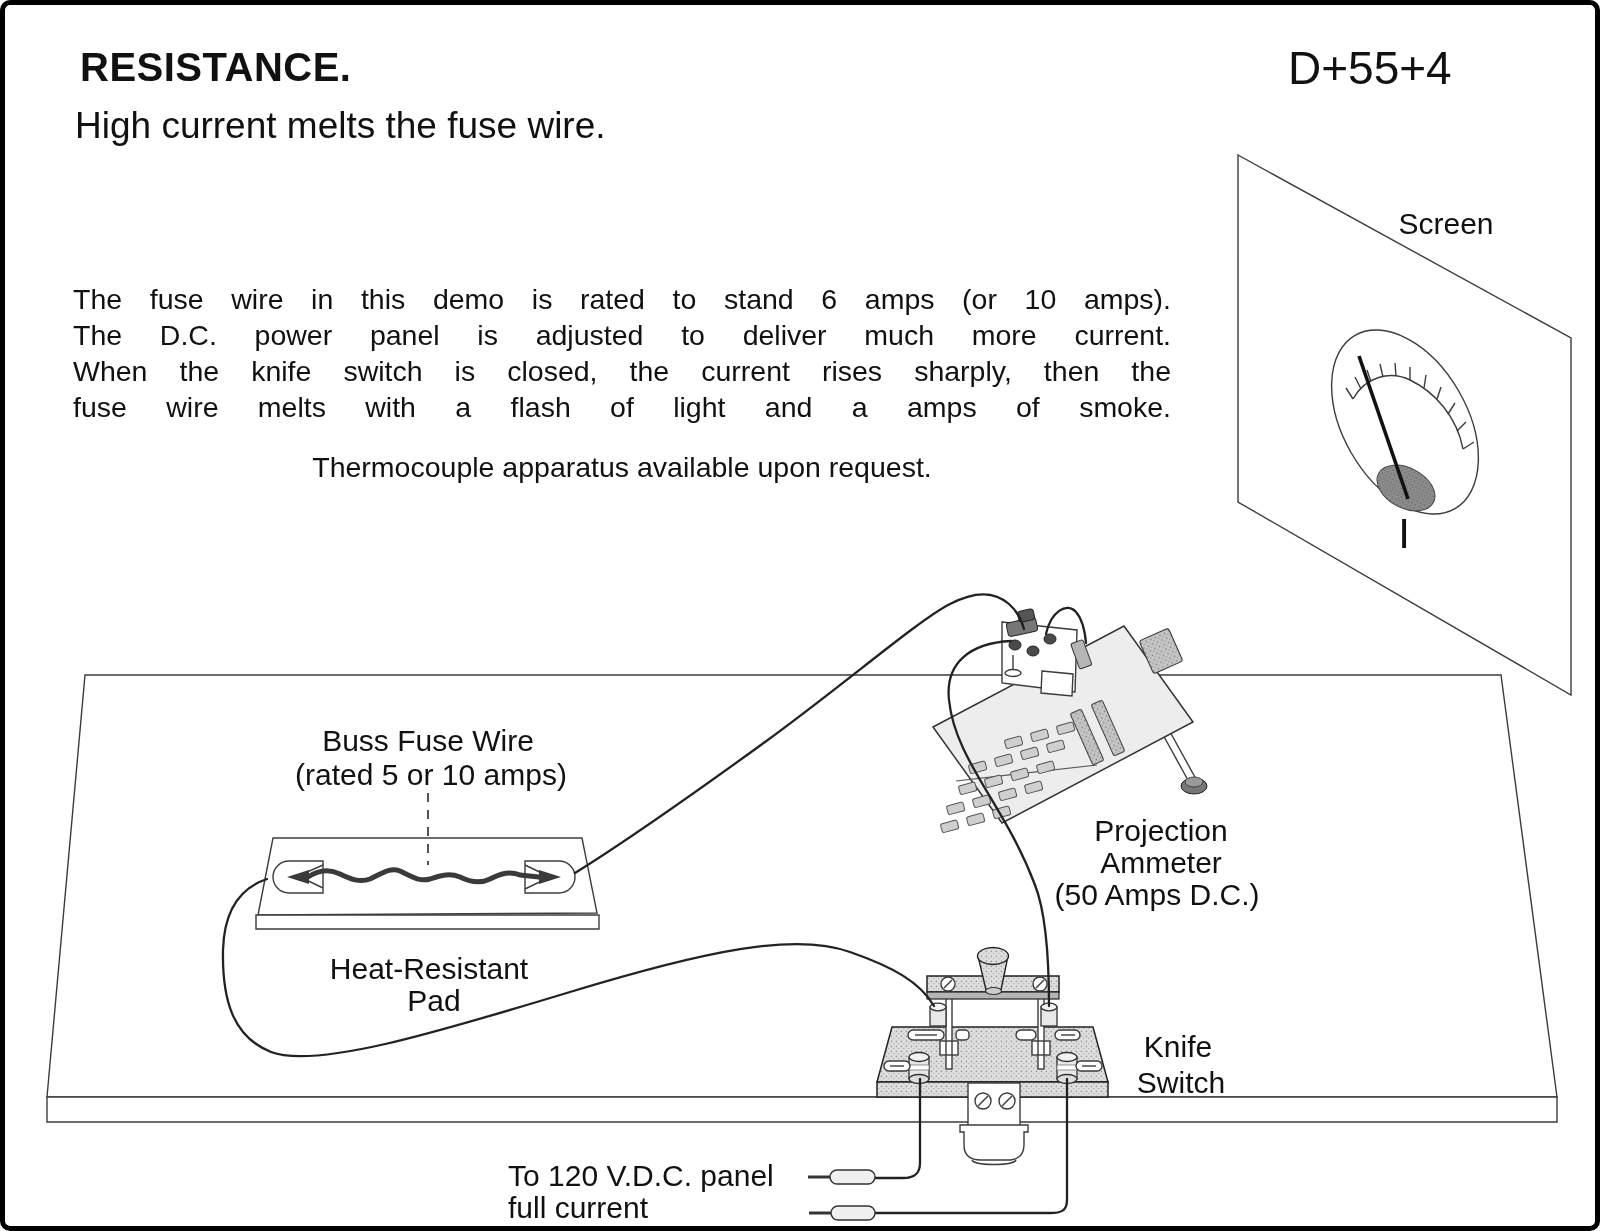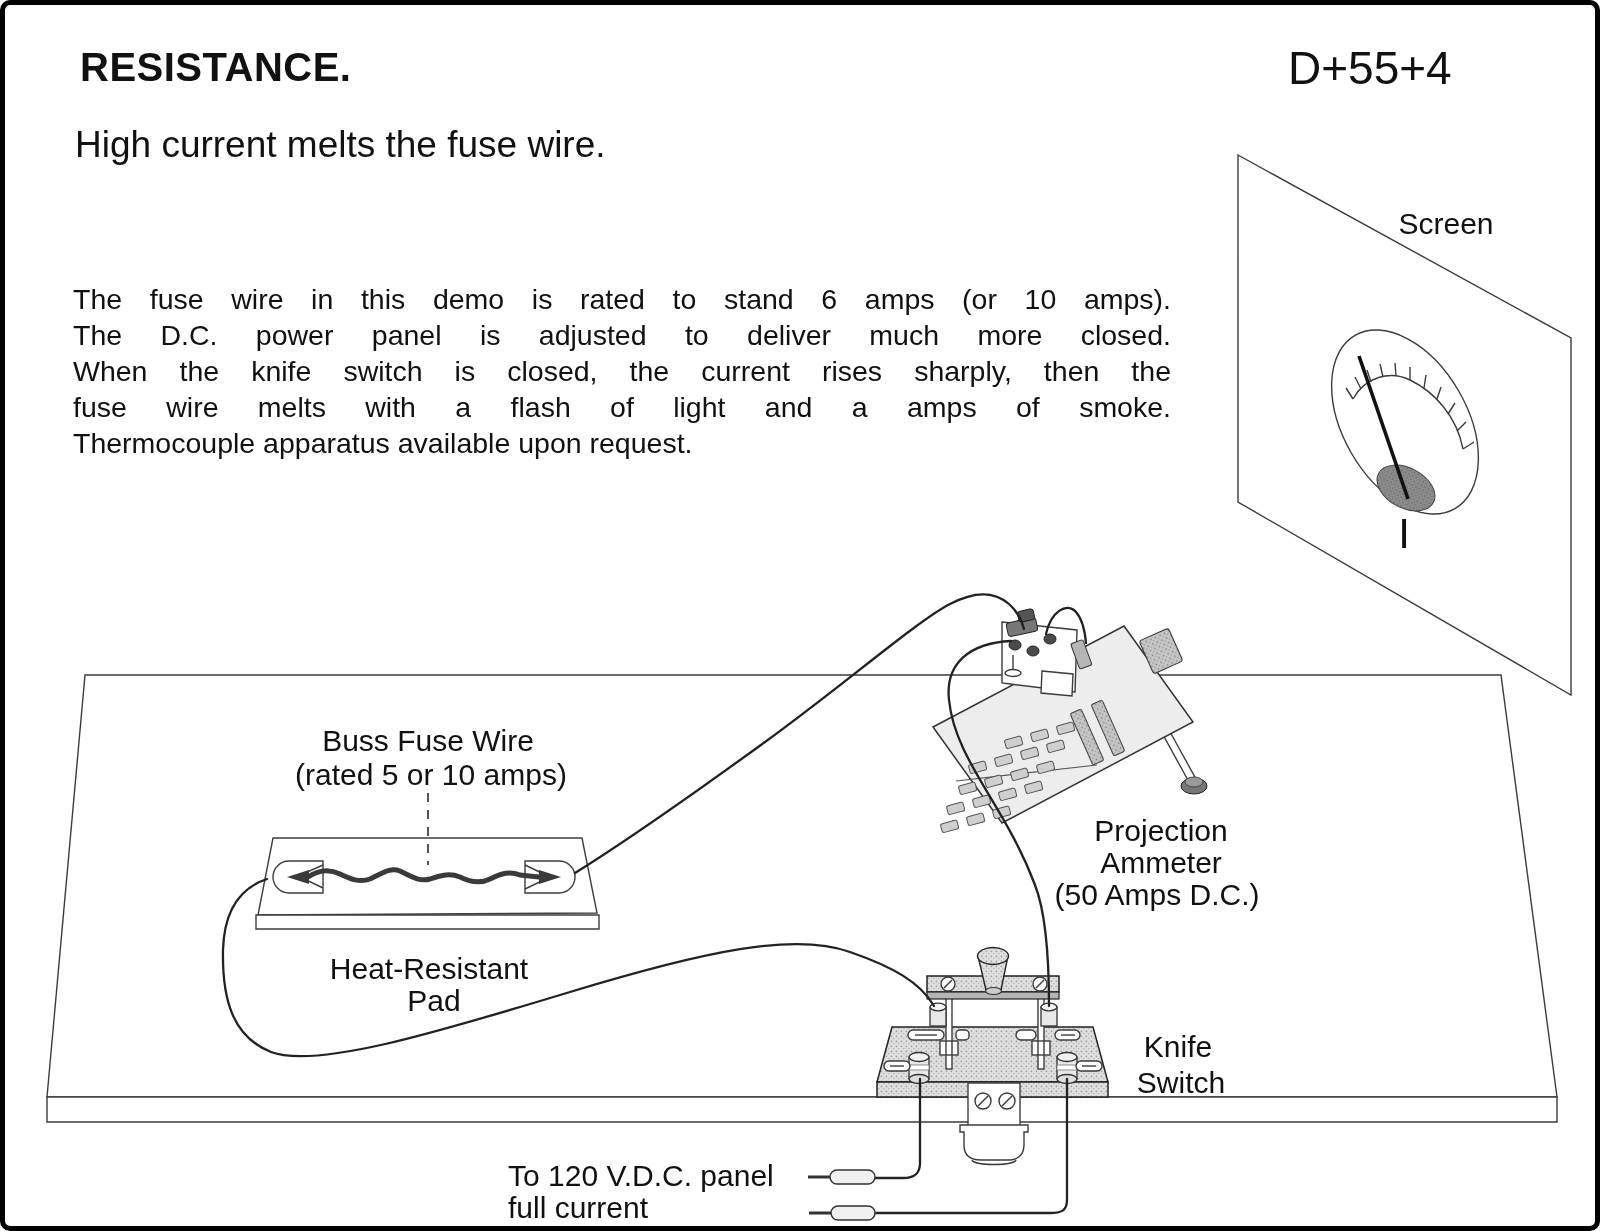--- a/index.html
+++ b/index.html
@@ -1,44 +1,44 @@
 <!DOCTYPE html>
 <html><head>
 <meta charset="utf-8">
 <style>
   html,body{margin:0;padding:0;background:#fff;}
   #sheet{position:relative;width:1600px;height:1231px;background:#fff;
          border:5px solid #000;border-radius:10px;box-sizing:border-box;overflow:hidden;
          font-family:"Liberation Sans", sans-serif;color:#111;}
   .hd-title{position:absolute;left:75px;top:40px;font-size:40px;font-weight:bold;letter-spacing:.5px;text-align:right;}
-  .hd-sub{position:absolute;left:70px;top:100px;font-size:37px;margin-top:19px;}
+  .hd-sub{position:absolute;left:70px;top:100px;font-size:37px;}
   .hd-code{position:absolute;left:1283px;top:36px;font-size:46px;font-weight:normal;}
   .para{position:absolute;left:68px;top:276px;width:1098px;font-size:28.5px;line-height:36px;}
   .para .jl{text-align:justify;text-align-last:justify;}
-  .para .ll{text-align:left;}
+  .para .ll{text-align:center;margin-top:24px;}
   svg{position:absolute;left:0;top:0;}
   svg text{font-family:"Liberation Sans", sans-serif;fill:#111;}
   .lbl{font-size:30px;}
   .sym{font-size:42px;}
   .ln{stroke:#3c3c3c;stroke-width:1.4;fill:none;}
   .wire{stroke:#222;stroke-width:2.3;fill:none;stroke-linecap:round;}
   .white{fill:#fff;stroke:#3c3c3c;stroke-width:1.4;}
 </style>
 </head>
 <body>
 
 <div id="sheet">
 
   <div class="hd-title">RESISTANCE.</div>
   <div class="hd-sub">High current melts the fuse wire.</div>
   <div class="hd-code">D+55+4</div>
 
   <div class="para">
     <div class="jl">The fuse wire in this demo is rated to stand 6 amps (or 10 amps).</div>
-    <div class="jl">The D.C. power panel is adjusted to deliver much more closed.</div>
+    <div class="jl">The D.C. power panel is adjusted to deliver much more current.</div>
     <div class="jl">When the knife switch is closed, the current rises sharply, then the</div>
     <div class="jl">fuse wire melts with a flash of light and a amps of smoke.</div>
     <div class="ll">Thermocouple apparatus available upon request.</div>
   </div>
 
   <svg width="1600" height="1231" viewBox="0 0 1600 1231">
     <defs>
       <pattern id="stipLight" width="5" height="5" patternUnits="userSpaceOnUse">
         <rect width="5" height="5" fill="#dedede"></rect>
           <circle cx="1.4" cy="1.4" r="0.8" fill="#9a9a9a"></circle>

